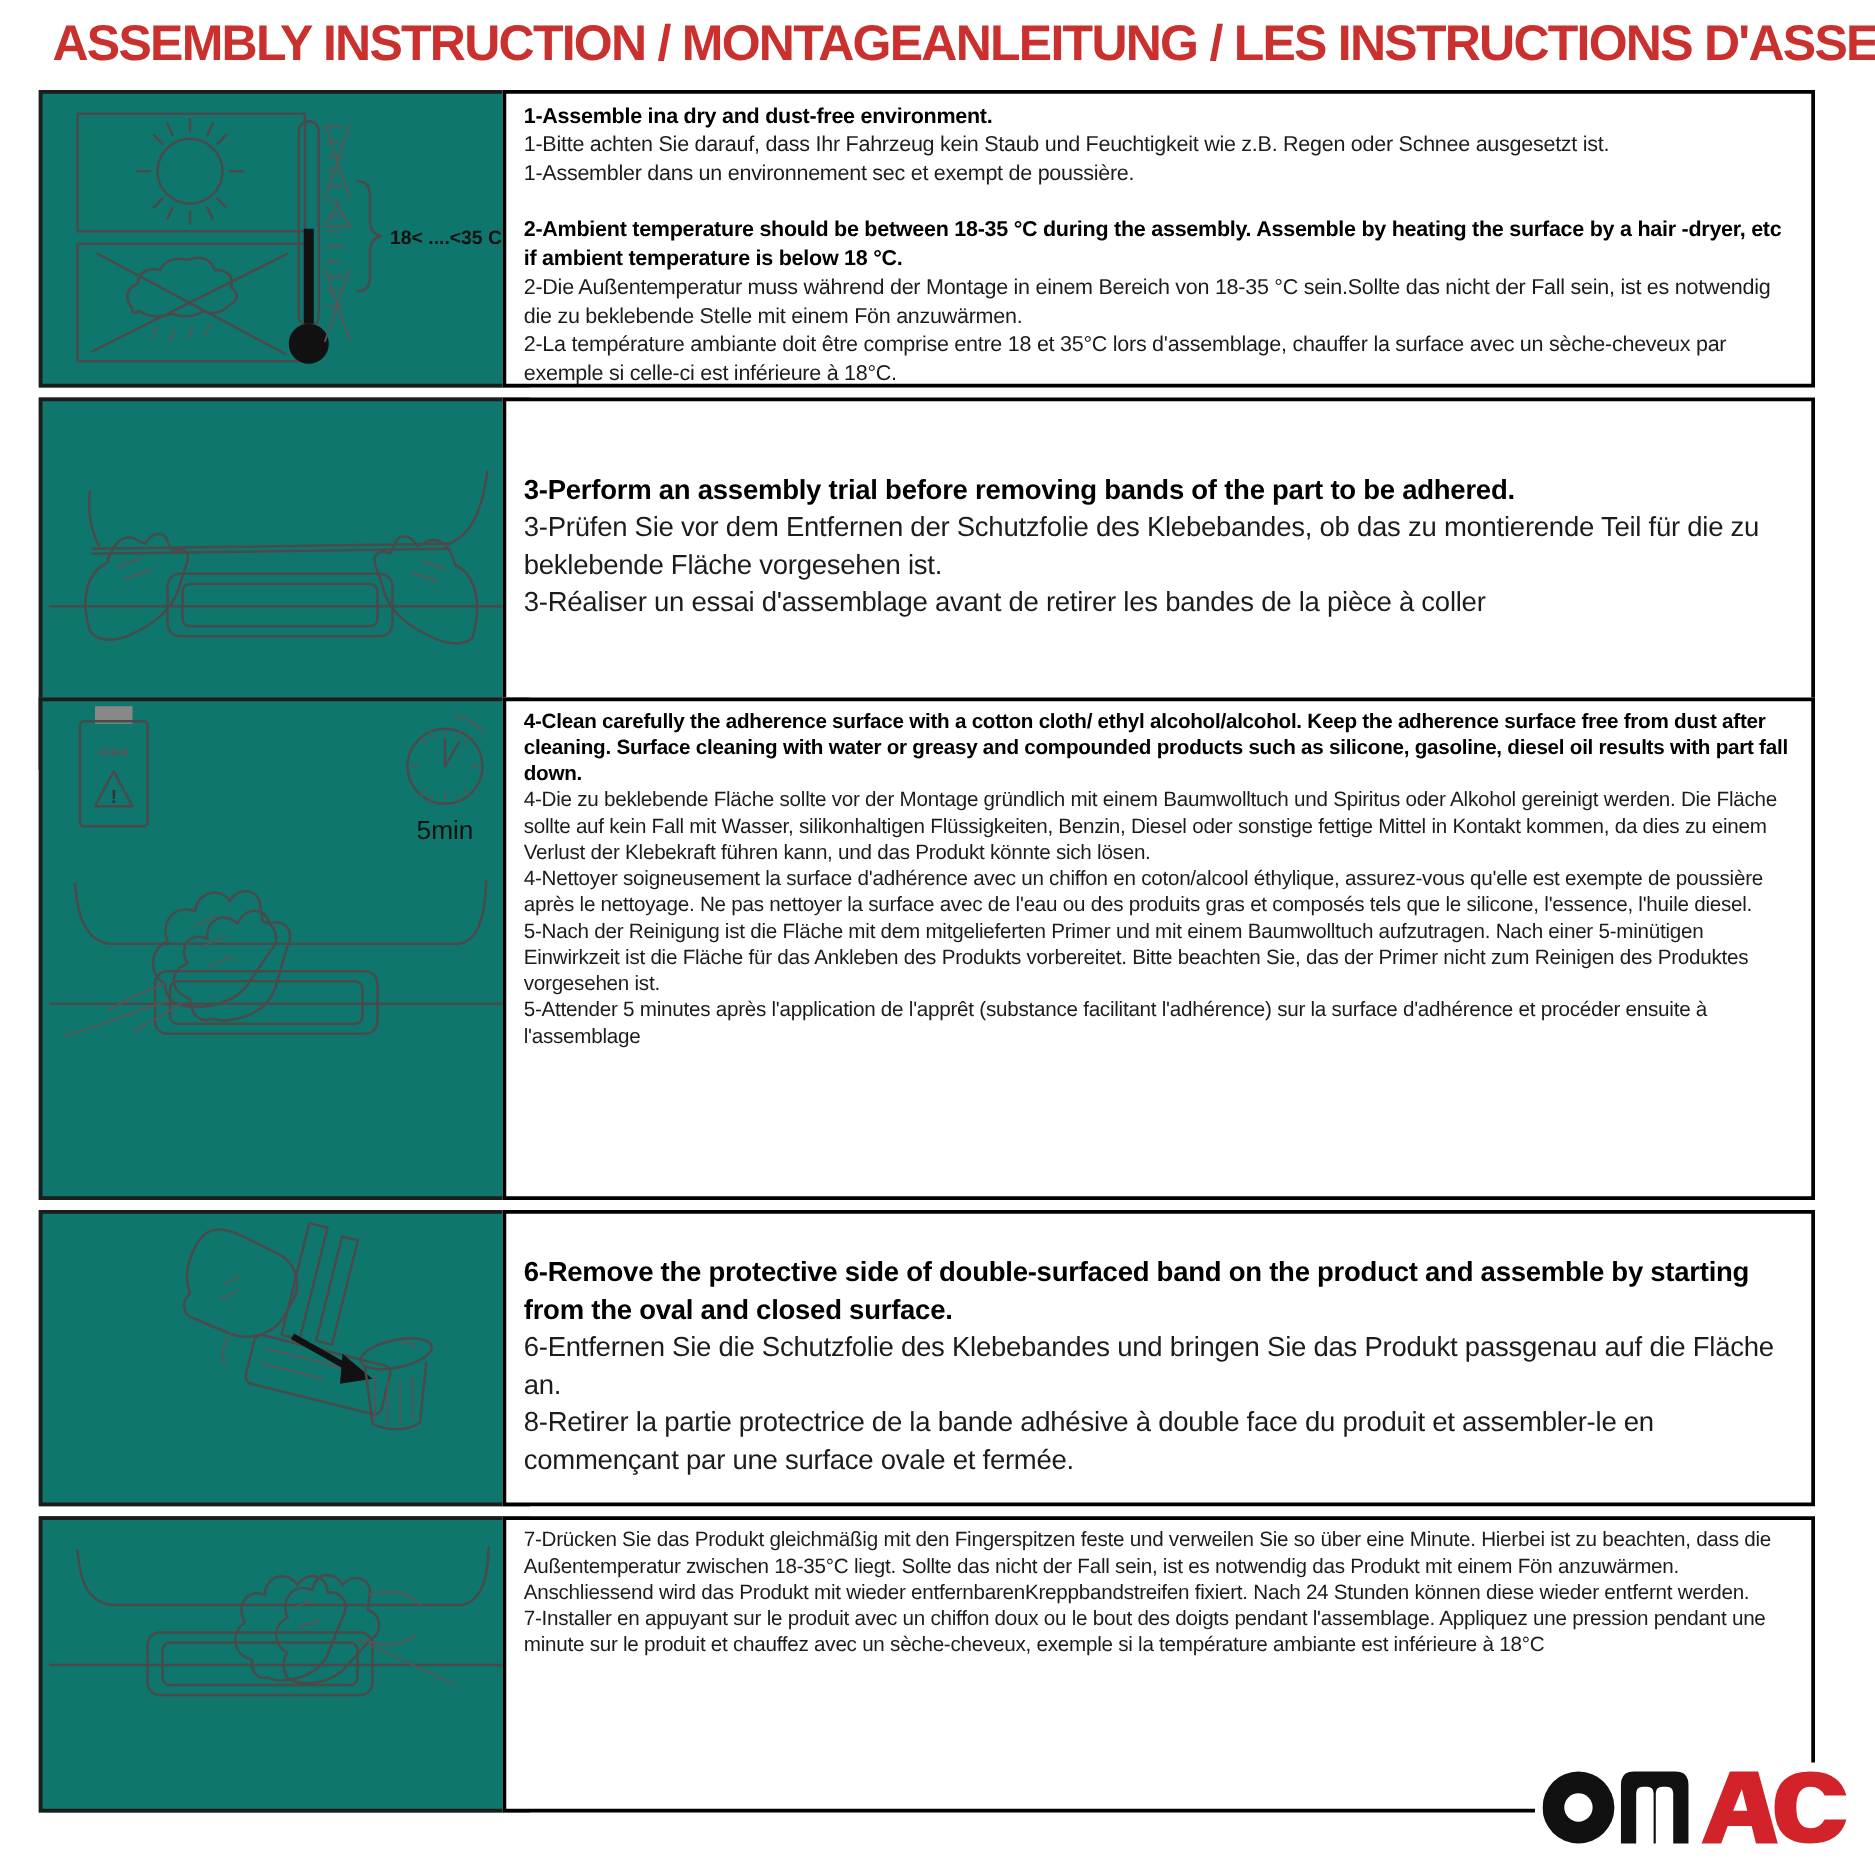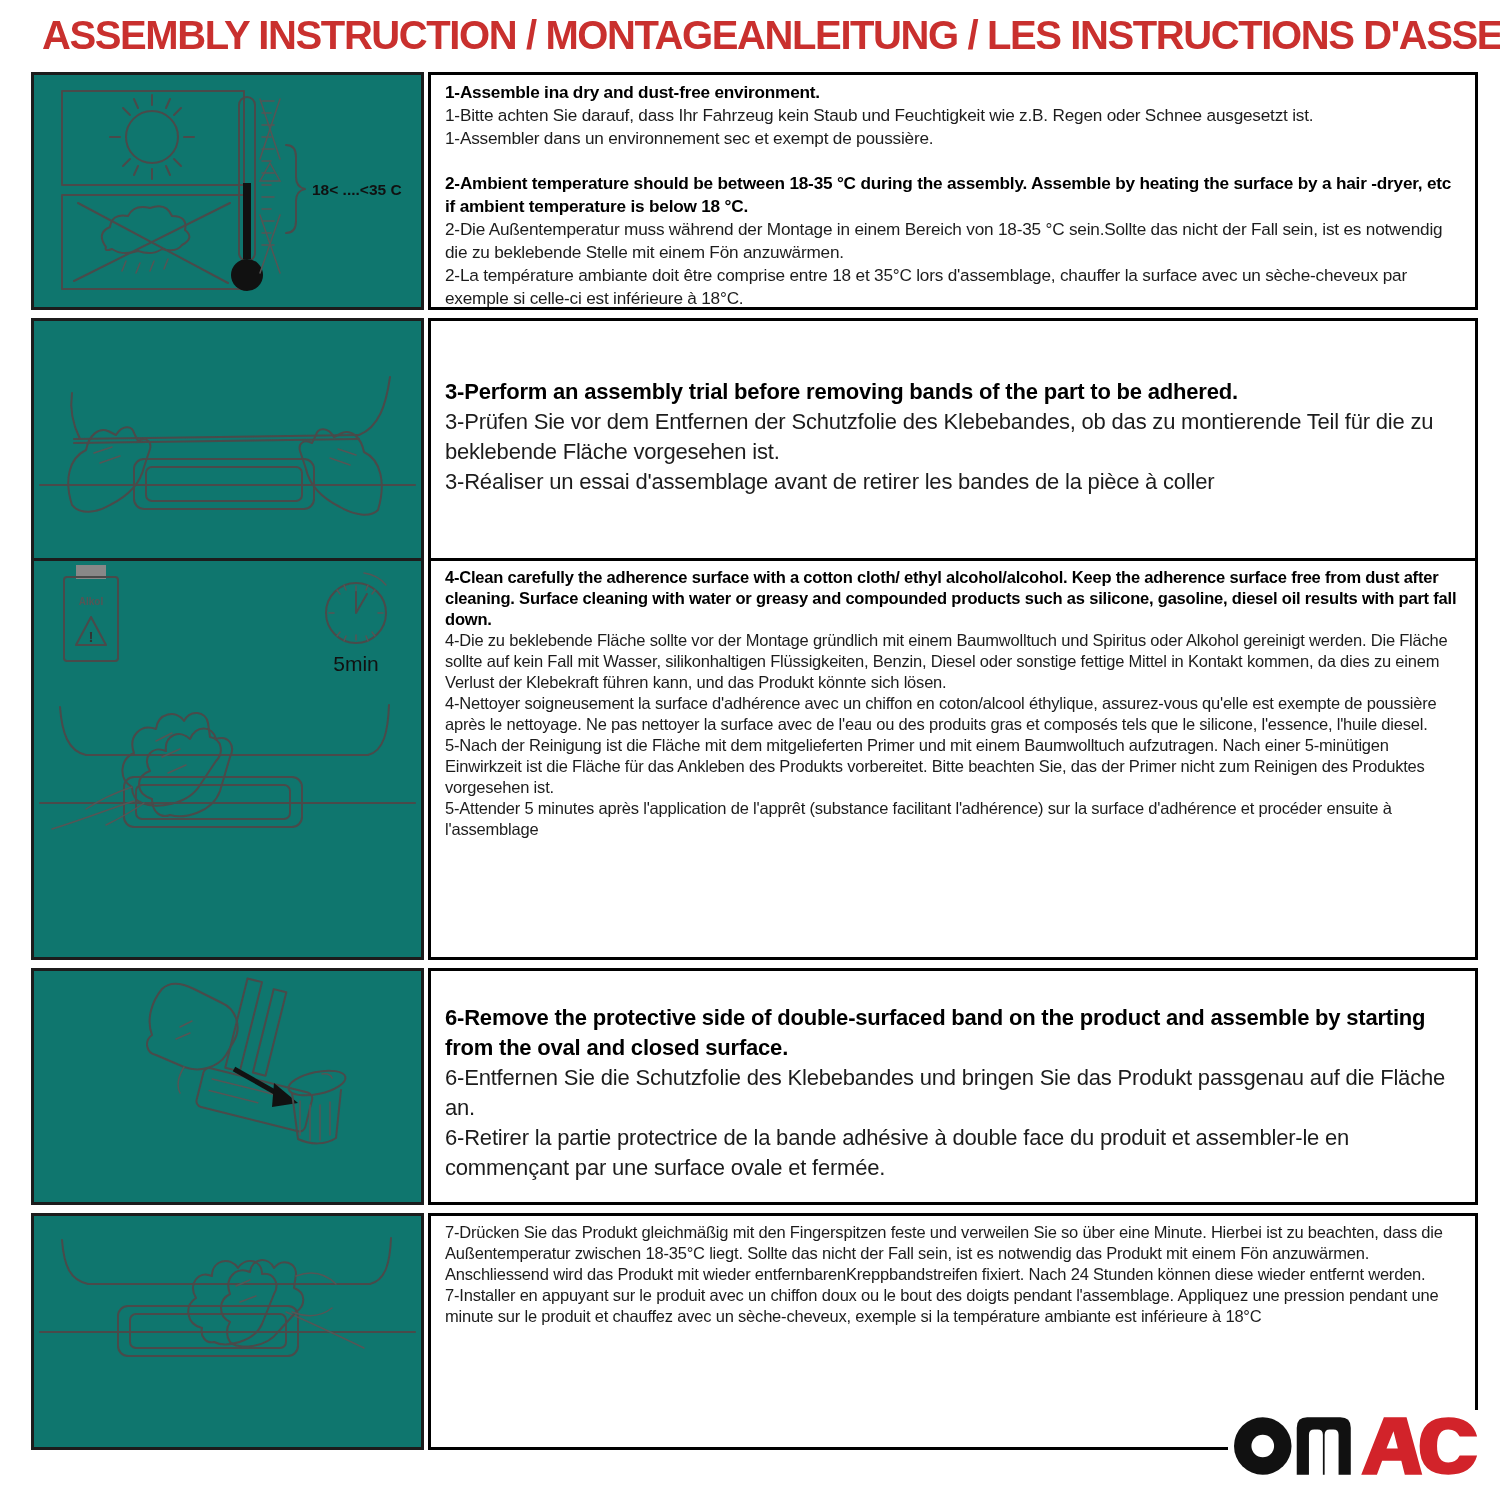--- a/index.html
+++ b/index.html
@@ -1,19 +1,19 @@
 <!DOCTYPE html>
 <html><head>
 <meta charset="utf-8">
 <style>
   html,body{margin:0;padding:0}
   body{width:1500px;height:1500px;background:#fff;font-family:"Liberation Sans",sans-serif;position:relative;overflow:hidden;color:#111}
   .title{position:absolute;top:13px;left:42px;width:1440px;font-size:40px;font-weight:bold;color:#c9302e;letter-spacing:-1.4px;white-space:nowrap}
   .figbox{position:absolute;left:31px;width:393px;border:3px solid #1c1c1c;background:#0f766e;box-sizing:border-box}
-  .textbox{position:absolute;left:428px;width:1050px;border:3px solid #000;background:#fff;box-sizing:border-box;padding:6px 14px}
+  .textbox{position:absolute;left:402px;width:1050px;border:3px solid #000;background:#fff;box-sizing:border-box;padding:6px 14px}
   .r1{top:72px;height:238px}
   .r2{top:318px;height:298px}
   .r3{top:558px;height:402px}
   .r4{top:968px;height:237px}
   .r5{top:1213px;height:237px}
   .textbox p{margin:0;color:#1c1c1c}
   .textbox p.b{font-weight:bold;color:#000}
   .t1 p{font-size:17.2px;line-height:23px;letter-spacing:-0.2px}
   .t3 p,.t5 p{font-size:16.5px;line-height:21px;letter-spacing:-0.2px}
   .big p{font-size:22px;line-height:30px;letter-spacing:-0.2px}
@@ -153,21 +153,21 @@
       <path d="M258,122 L264,168 C276,174 292,174 302,167 L307,119" fill="#fff" class="lineart"></path>
       <path d="M266,130 V164 M276,134 V169 M286,134 V169 M296,131 V164" class="thin"></path>
       <ellipse cx="283" cy="112" rx="29" ry="11" transform="rotate(-12 283 112)" fill="#fff" class="lineart"></ellipse>
       <path d="M288,103 Q296,102 298,107" class="thin"></path>
     </g>
   </svg>
 </div>
 <div class="textbox big t4 r4">
   <p class="b">6-Remove the protective side of double-surfaced band on the product and assemble by starting from the oval and closed surface.</p>
   <p>6-Entfernen Sie die Schutzfolie des Klebebandes und bringen Sie das Produkt passgenau auf die Fläche an.</p>
-  <p>6-Retirer la partie protectrice de la bande adhésive à double face du produit et assembler-le en commençant par une surface ovale et fermée.</p>
+  <p>8-Retirer la partie protectrice de la bande adhésive à double face du produit et assembler-le en commençant par une surface ovale et fermée.</p>
 </div>
 
 <div class="figbox r5">
   <svg viewBox="0 0 387 231">
     <path d="M28,24 C30,50 36,64 54,68 L336,68 C352,64 356,46 357,22" class="lineart" stroke="#666"></path>
     <path d="M6,116 H381" class="lineart" stroke="#666"></path>
     <rect x="84" y="90" width="180" height="50" rx="10" fill="#fff" class="lineart" stroke-width="2.5"></rect>
     <rect x="96" y="98" width="156" height="34" rx="6" class="lineart"></rect>
     <path d="M252,96 C280,108 305,120 330,132" class="thin"></path>
     <g>

